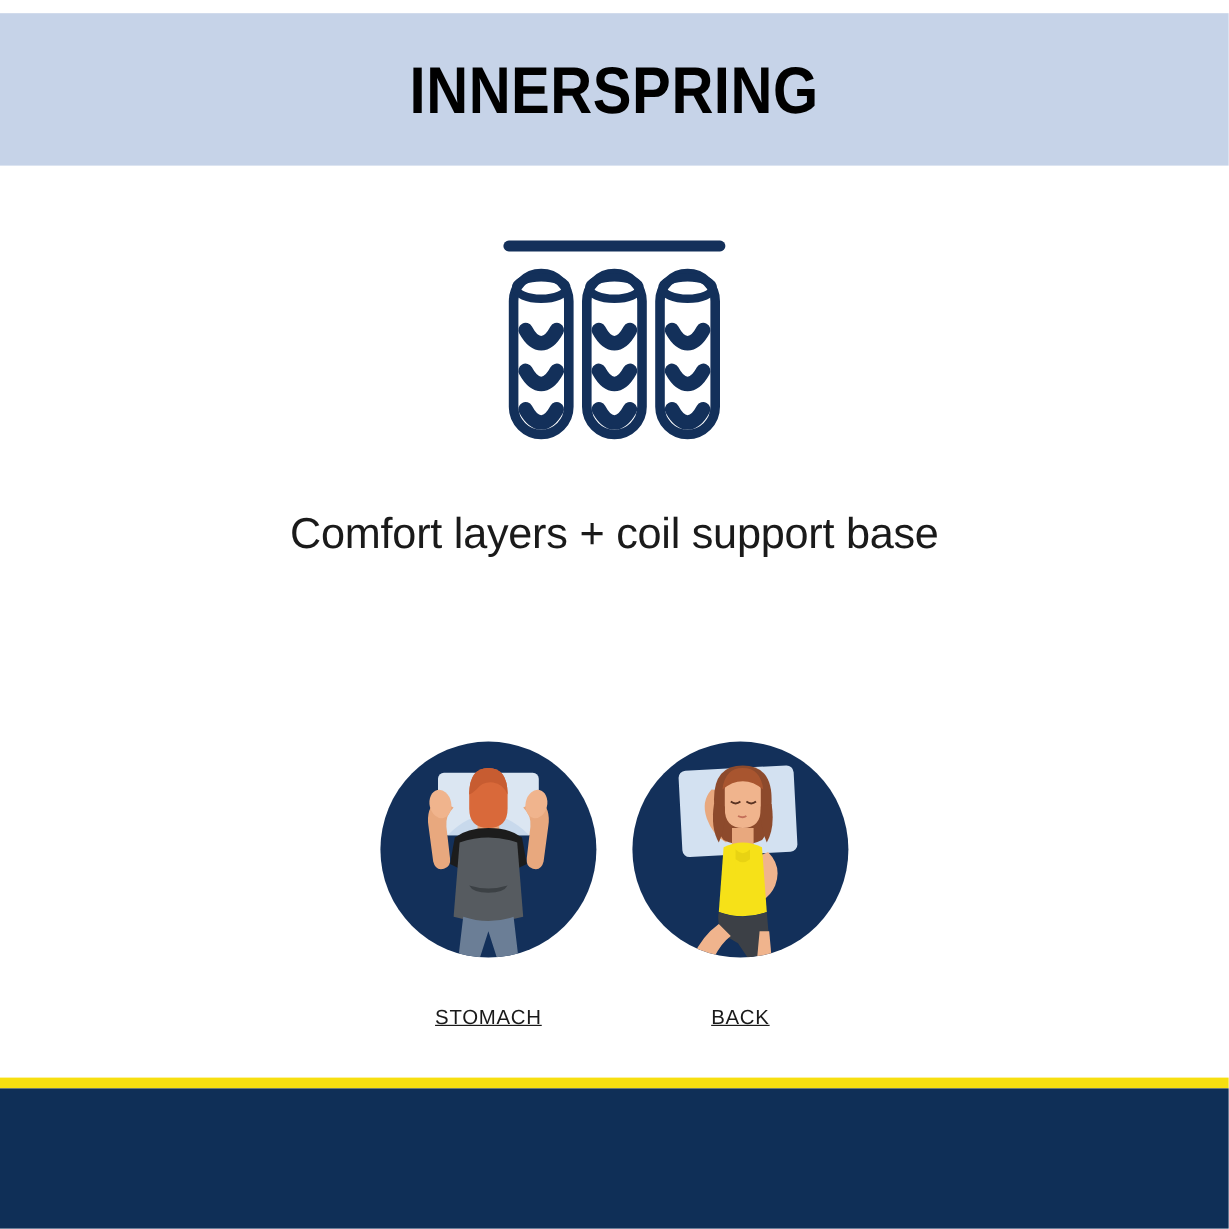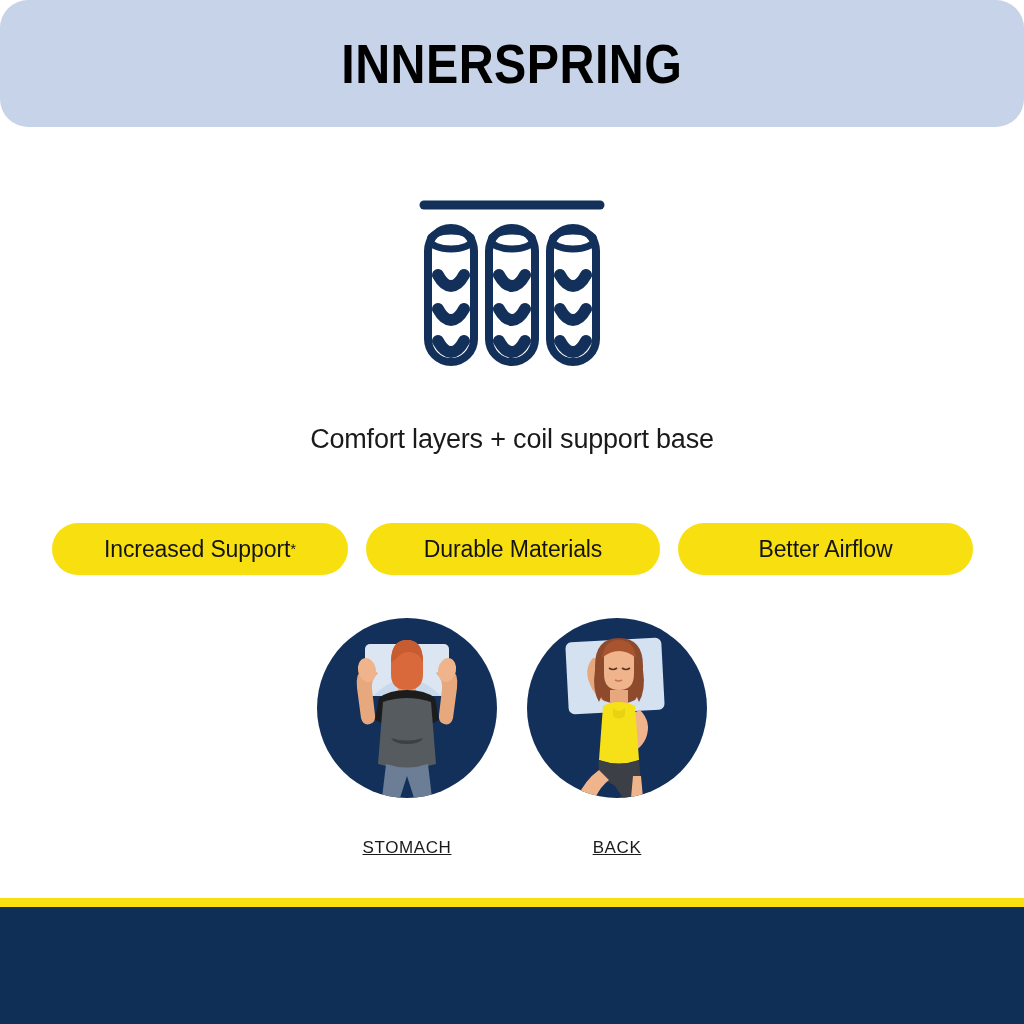--- a/index.html
+++ b/index.html
@@ -7,23 +7,23 @@
     width:1024px;height:1024px;
     background:#ffffff;
     font-family:"Liberation Sans", sans-serif;
     overflow:hidden;
     position:relative;
   }
   .page{position:relative;width:1024px;height:1024px;background:#fff;}
 
   
   .header{
-    position:absolute;left:0;top:0;width:1024px;height:127px;
+    position:absolute;left:0;top:11px;width:1024px;height:127px;
     background:#c6d3e8;
-    display:flex;align-items:center;justify-content:center;border-radius:28px;
+    display:flex;align-items:center;justify-content:center;
   }
   .header-title{
     font-family:"Liberation Sans Narrow","Liberation Sans",sans-serif;
     font-weight:bold;
     font-size:55px;
     letter-spacing:0.5px;
     color:#000000;
     transform:scaleX(0.88);
     transform-origin:center;
     white-space:nowrap;
@@ -32,21 +32,21 @@
   
   .coil-wrap{
     position:absolute;left:0;top:190px;width:1024px;
     display:flex;justify-content:center;
   }
 
   
   .headline{
     position:absolute;left:0;top:424px;width:1024px;
     text-align:center;
-    font-size:27px;
+    font-size:36px;
     font-weight:400;
     color:#1a1a1a;
     letter-spacing:-0.2px;
   }
 
   
   .pill-row{
     position:absolute;left:52px;top:523px;width:921px;height:52px;
     display:flex;justify-content:space-between;align-items:stretch;
   }
@@ -129,32 +129,20 @@
         <ellipse cx="161" cy="50" rx="21" ry="9" stroke-width="7"></ellipse>
         <path d="M148 85 q6 11 13 11 q7 0 13 -11" stroke-width="12" stroke-linejoin="round"></path>
         <path d="M148 119 q6 11 13 11 q7 0 13 -11" stroke-width="12" stroke-linejoin="round"></path>
         <path d="M148 151 q6 11 13 11 q7 0 13 -11" stroke-width="12" stroke-linejoin="round"></path>
       </g>
     </svg>
   </div>
 
   <div class="headline">Comfort layers + coil support base</div>
 
-  <div class="pill-row">
-    <div class="pill pill-1">
-      <span>Increased Support</span>
-        <sup>*</sup>
-    </div>
-    <div class="pill pill-2">
-      <span>Durable Materials</span>
-    </div>
-    <div class="pill pill-3">
-      <span>Better Airflow</span>
-    </div>
-  </div>
 
   <div class="positions">
 
     <div class="position">
       <div class="circle">
         <svg width="180" height="180" viewBox="0 0 180 180">
 
           <g>
             <rect x="48" y="26" width="84" height="52" rx="5" fill="#dbe6f2"></rect>
             <path d="M56 78 q34 -34 68 0 z" fill="#c8d9ec"></path>

